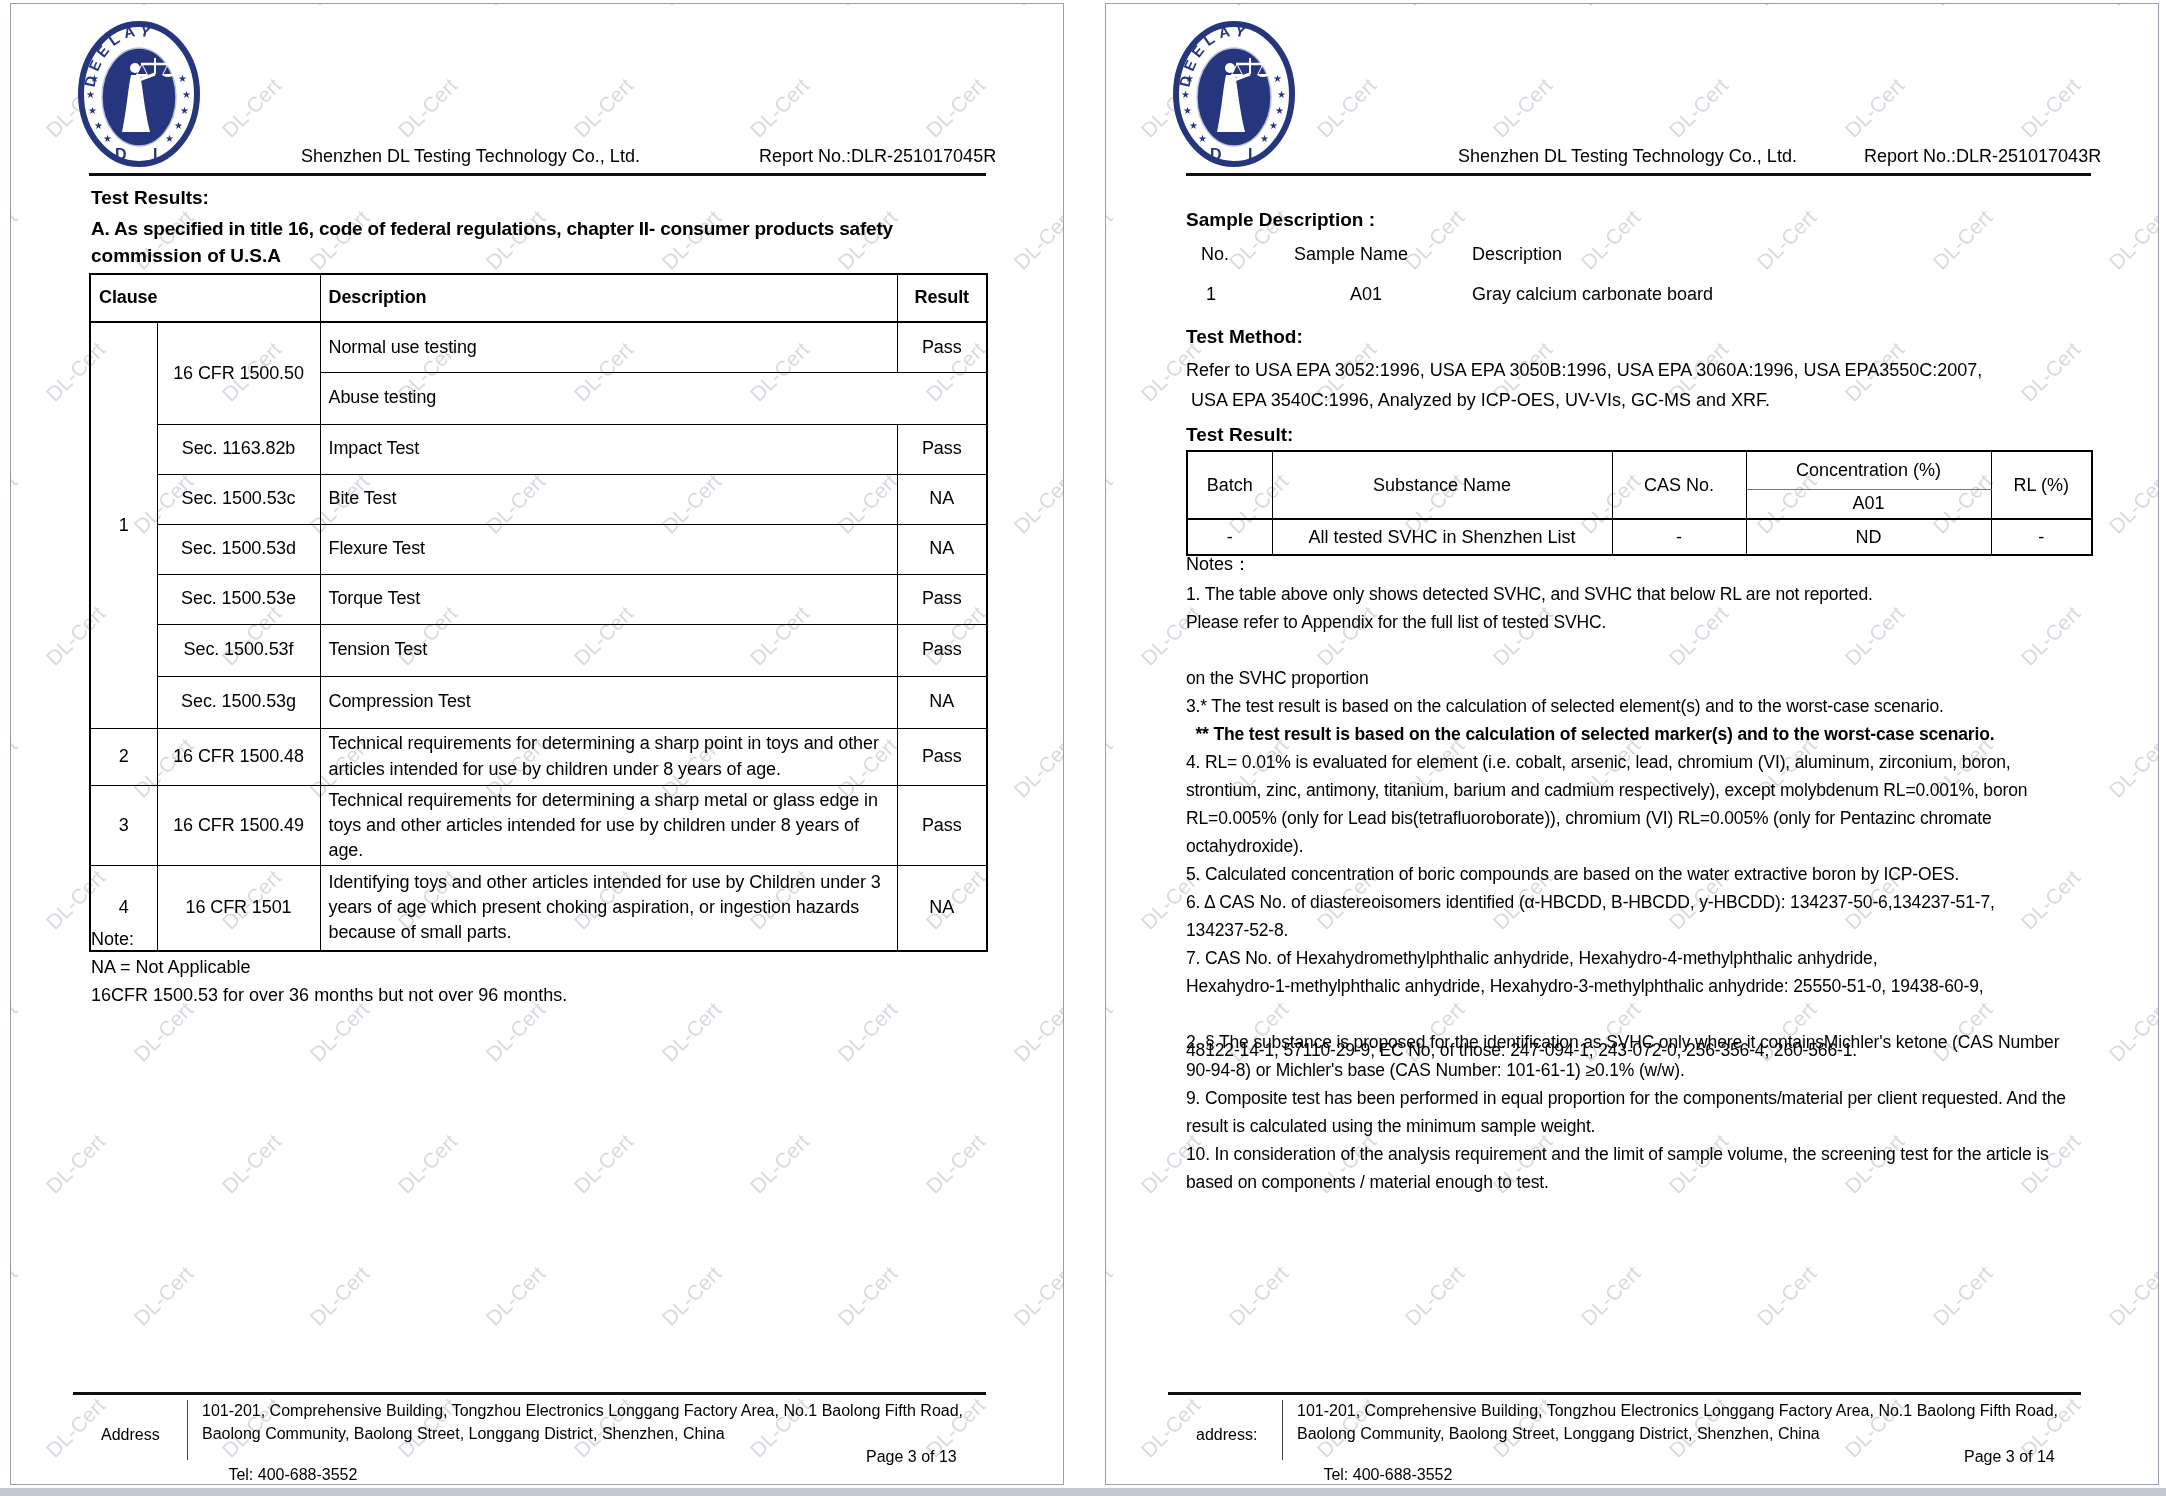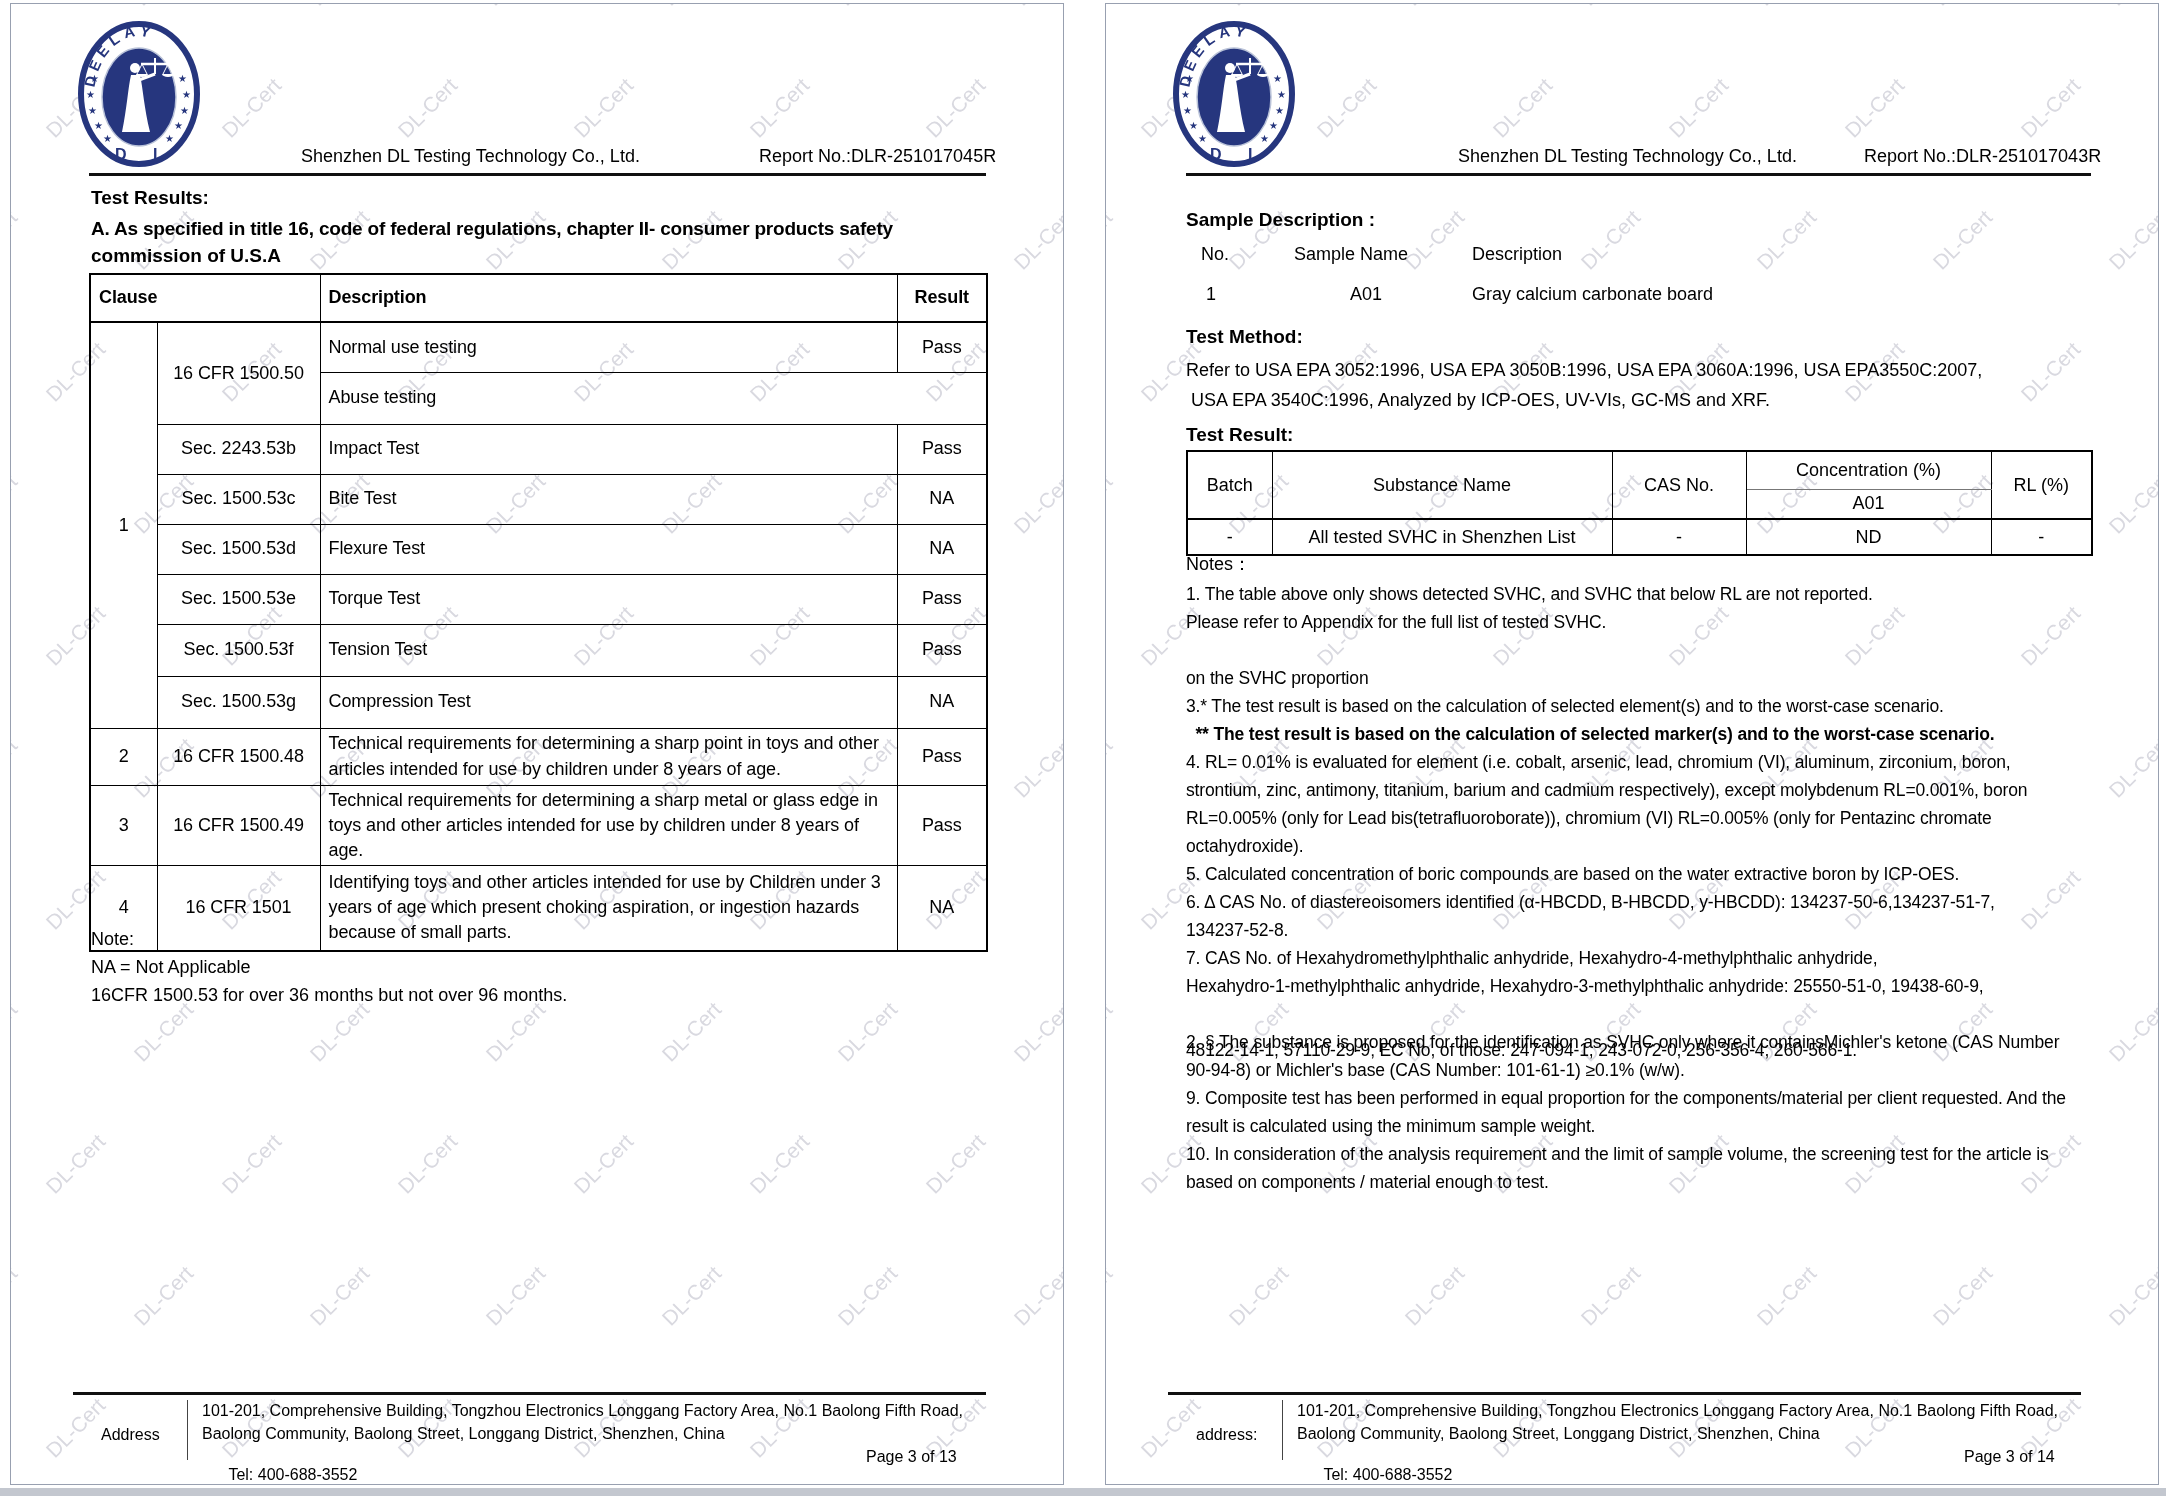--- a/index.html
+++ b/index.html
@@ -191,21 +191,21 @@
       <tr style="height:50px;">
         <td class="c" rowspan="8">1</td>
         <td class="c" rowspan="2">16 CFR 1500.50</td>
         <td>Normal use testing</td>
         <td class="c">Pass</td>
       </tr>
       <tr style="height:52px;">
         <td colspan="2">Abuse testing</td>
       </tr>
       <tr style="height:50px;">
-        <td class="c">Sec. 2243.53b</td>
+        <td class="c">Sec. 1163.82b</td>
         <td>Impact Test</td>
         <td class="c">Pass</td>
       </tr>
       <tr style="height:50px;">
         <td class="c">Sec. 1500.53c</td>
         <td>Bite Test</td>
         <td class="c">NA</td>
       </tr>
       <tr style="height:50px;margin-left:22px;">
         <td class="c">Sec. 1500.53d</td>

